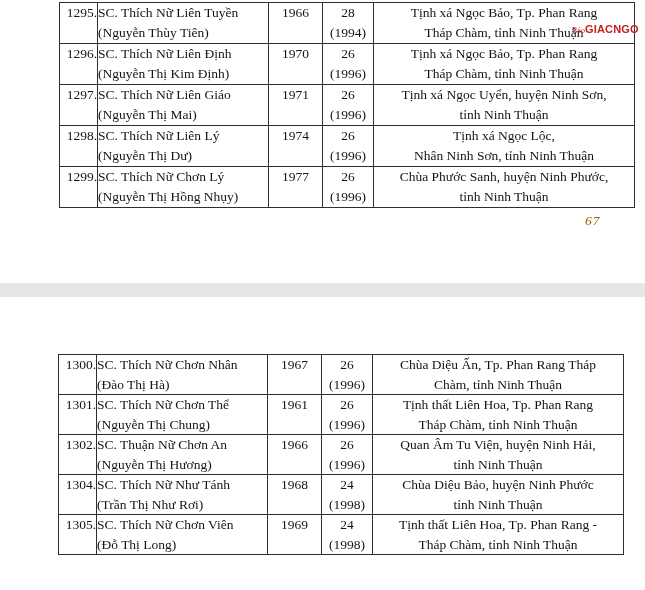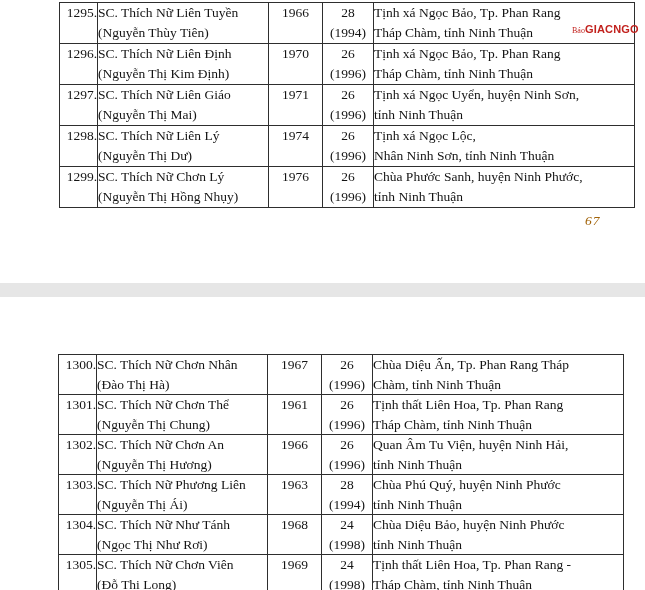--- a/index.html
+++ b/index.html
@@ -47,21 +47,21 @@
     padding: 0;
     overflow: hidden;
     white-space: nowrap;
   }
   #table-top td { height: 40px; }
   #table-bottom td { height: 37px; }
   .c-no   { text-align: right; padding-right: 3px; }
   .c-name { padding-left: 8px; }
   .c-year { text-align: center; }
   .c-age  { text-align: center; font-family: Liberation Serif, serif; }
-  .c-addr { padding-left: 8px; }
+  .c-addr { padding-left: 8px; text-align: center; }
   .watermark {
     position: absolute;
     left: 572px;
     top: 22px;
     white-space: nowrap;
     color: #c2221e;
     line-height: 12px;
   }
   .wm-prefix {
     font-size: 8px;
@@ -162,21 +162,21 @@
       <div>Nhân Ninh Sơn, tỉnh Ninh Thuận</div>
     </td>
   </tr>
 
   <tr>
     <td class="c-no">1299.</td>
     <td class="c-name">
       <div>SC. Thích Nữ Chơn Lý</div>
       <div>(Nguyễn Thị Hồng Nhụy)</div>
     </td>
-    <td class="c-year">1976</td>
+    <td class="c-year">1977</td>
     <td class="c-age">
       <div>26</div>
       <div>(1996)</div>
     </td>
     <td class="c-addr">
       <div>Chùa Phước Sanh, huyện Ninh Phước,</div>
       <div>tỉnh Ninh Thuận</div>
     </td>
   </tr>
 </tbody>
@@ -227,56 +227,40 @@
     </td>
     <td class="c-addr">
       <div>Tịnh thất Liên Hoa, Tp. Phan Rang</div>
       <div>Tháp Chàm, tỉnh Ninh Thuận</div>
     </td>
   </tr>
 
   <tr>
     <td class="c-no">1302.</td>
     <td class="c-name">
-      <div>SC. Thích Nữ Chơn An</div>
+      <div>SC. Thuận Nữ Chơn An</div>
       <div>(Nguyễn Thị Hương)</div>
     </td>
     <td class="c-year">1966</td>
     <td class="c-age">
       <div>26</div>
       <div>(1996)</div>
     </td>
     <td class="c-addr">
       <div>Quan Âm Tu Viện, huyện Ninh Hải,</div>
       <div>tỉnh Ninh Thuận</div>
     </td>
   </tr>
 
-  <tr>
-    <td class="c-no">1303.</td>
-    <td class="c-name">
-      <div>SC. Thích Nữ Phương Liên</div>
-      <div>(Nguyễn Thị Ái)</div>
-    </td>
-    <td class="c-year">1963</td>
-    <td class="c-age">
-      <div>28</div>
-      <div>(1994)</div>
-    </td>
-    <td class="c-addr">
-      <div>Chùa Phú Quý, huyện Ninh Phước</div>
-      <div>tỉnh Ninh Thuận</div>
-    </td>
-  </tr>
 
   <tr>
     <td class="c-no">1304.</td>
     <td class="c-name">
       <div>SC. Thích Nữ Như Tánh</div>
-      <div>(Ngọc Thị Như Rơi)</div>
+      <div>(Trần Thị Như Rơi)</div>
     </td>
     <td class="c-year">1968</td>
     <td class="c-age">
       <div>24</div>
       <div>(1998)</div>
     </td>
     <td class="c-addr">
       <div>Chùa Diệu Bảo, huyện Ninh Phước</div>
       <div>tỉnh Ninh Thuận</div>
     </td>

